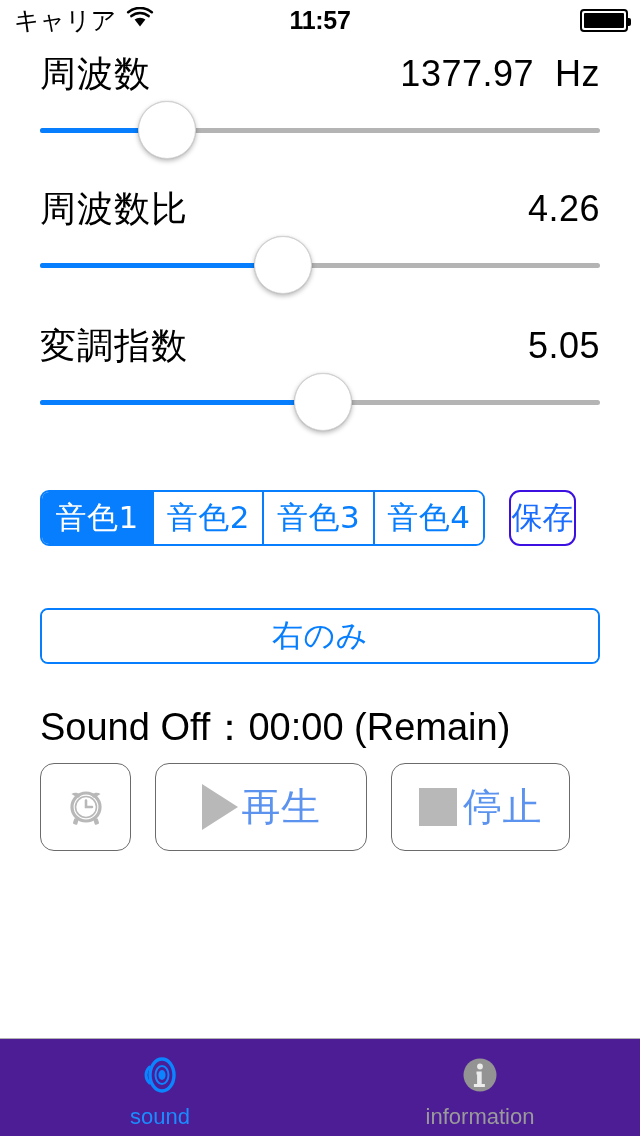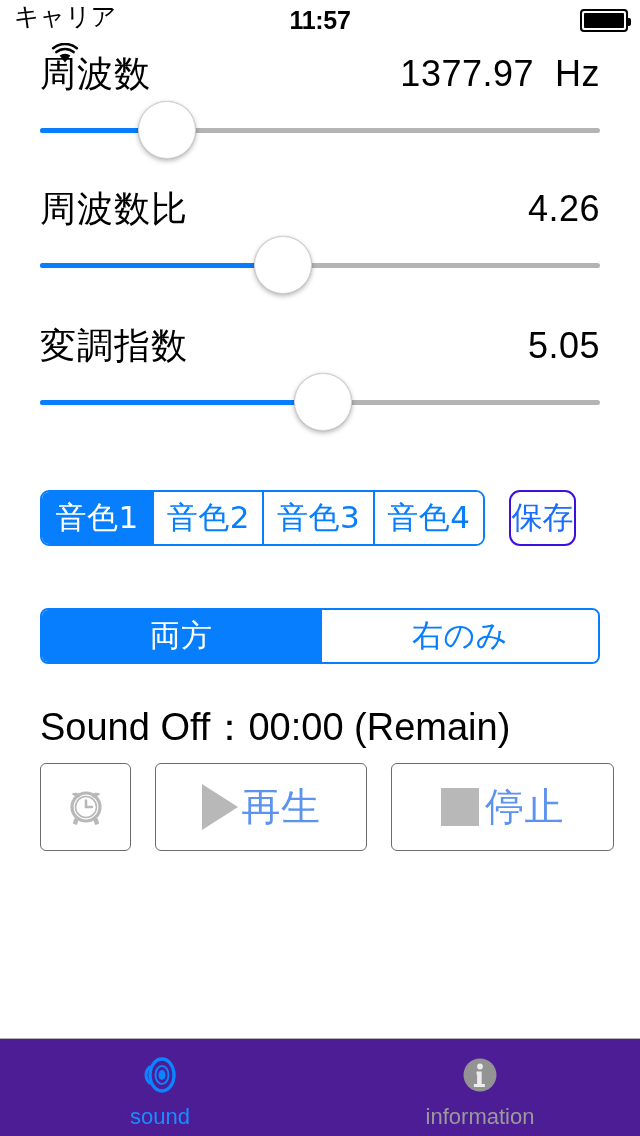--- a/index.html
+++ b/index.html
@@ -18,21 +18,21 @@
 
   
   #status-bar {
     position: absolute; left: 0; top: 0;
     width: 640px; height: 40px;
     display: flex; align-items: center;
     background: #ffffff;
   }
   .sb-left {
     position: absolute; left: 14px; top: 0; height: 40px;
-    display: flex; align-items: center; gap: 10px; flex-direction: column;
+    display: flex; align-items: center; gap: 10px;
   }
   .sb-carrier {
     font-size: 25px; color: #000; letter-spacing: 0px;
     font-family: "DejaVu Sans", sans-serif;
   }
   .sb-time {
     position: absolute; left: 0; right: 0; top: 0; height: 40px;
     display: flex; align-items: center; justify-content: center;
     font-size: 25px; font-weight: bold; color: #000;
     letter-spacing: -0.3px;
@@ -137,26 +137,26 @@
     font-size: 38px; color: #000;
     font-family: "Liberation Sans", "DejaVu Sans", sans-serif;
     white-space: pre;
   }
 
   
   .transport-btn {
     position: absolute;
     display: flex; align-items: center; justify-content: center;
     border: 1.5px solid #6b6b6b;
-    border-radius: 6px;
+    border-radius: 14px;
     background: #ffffff;
   }
   #timer-button  { left: 40px;  top: 763px; width: 91px;  height: 88px; }
   #play-button   { left: 155px; top: 763px; width: 212px; height: 88px; }
-  #stop-button   { left: 391px; top: 763px; width: 223px; height: 88px; }
+  #stop-button   { left: 391px; top: 763px; width: 179px; height: 88px; }
 
   .btn-label {
     font-size: 39px; color: #5c93ef;
     font-family: "DejaVu Sans", sans-serif;
     letter-spacing: 0.5px;
   }
   .play-triangle {
     width: 0; height: 0;
     border-left: 36px solid #b8b8b8;
     border-top: 23px solid transparent;
@@ -252,21 +252,20 @@
   <div class="segmented" id="tone-segmented">
     <div class="seg selected">音色1</div>
     <div class="seg">音色2</div>
     <div class="seg">音色3</div>
     <div class="seg">音色4</div>
   </div>
 
   <div id="save-button">保存</div>
 
   <div class="segmented" id="channel-segmented">
-    <div class="seg selected">両方</div>
     <div class="seg">右のみ</div>
   </div>
 
   <div id="sound-off-text">Sound Off：00:00 (Remain)</div>
 
   <div class="transport-btn" id="timer-button">
     <span>
       <svg width="46" height="46" viewBox="0 0 46 46">
         <circle cx="23" cy="25" r="14" fill="none" stroke="#b8b8b8" stroke-width="3.2"></circle>
         <circle cx="23" cy="25" r="10.5" fill="none" stroke="#b8b8b8" stroke-width="1.6"></circle>

